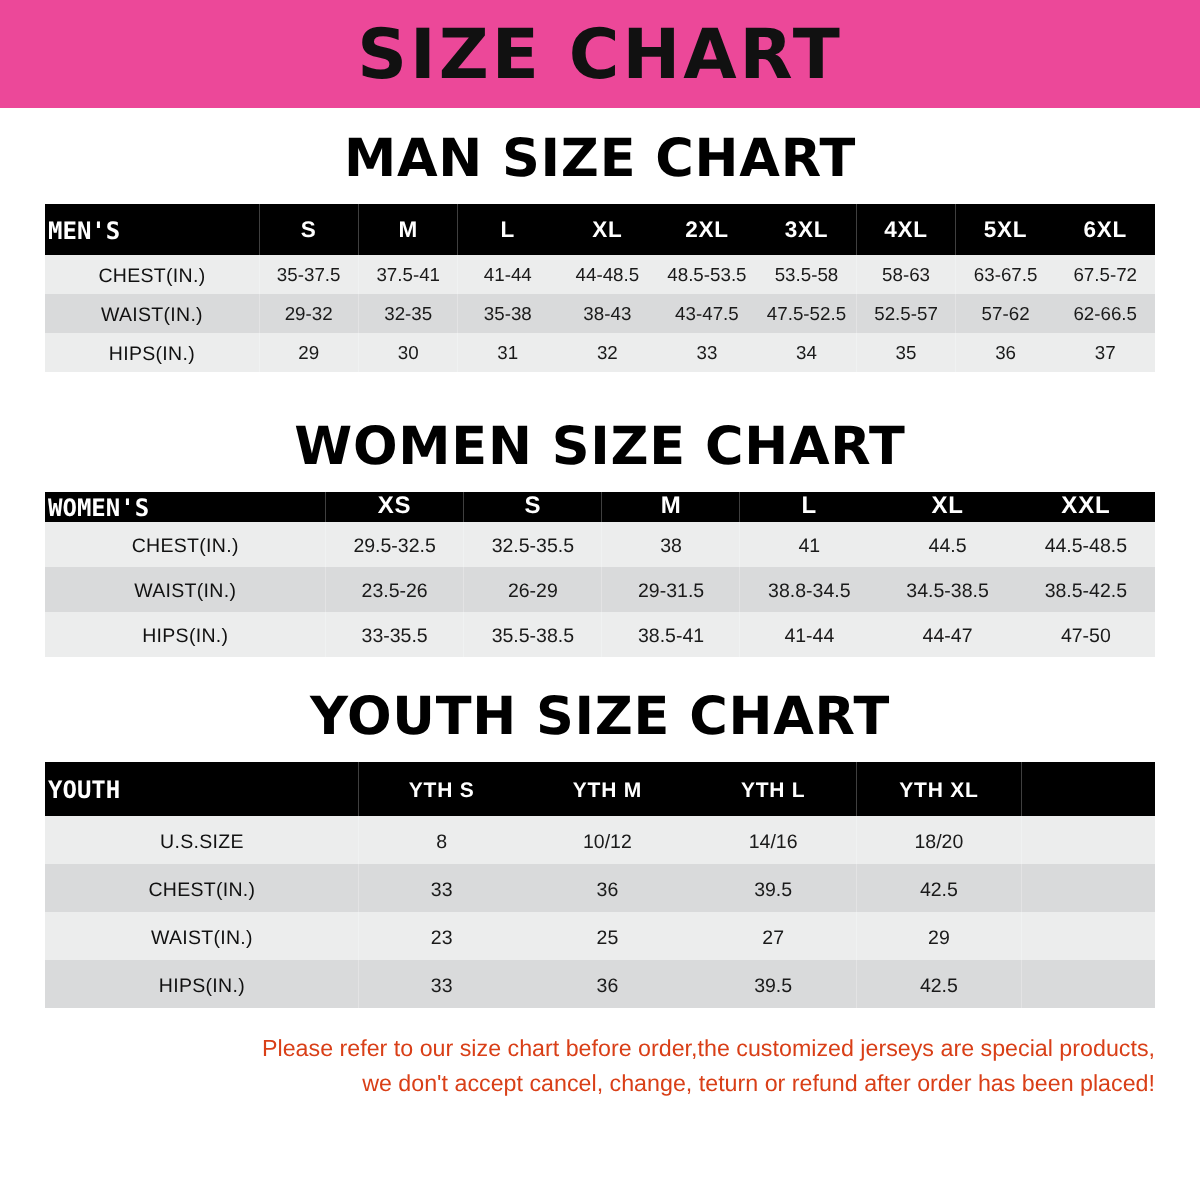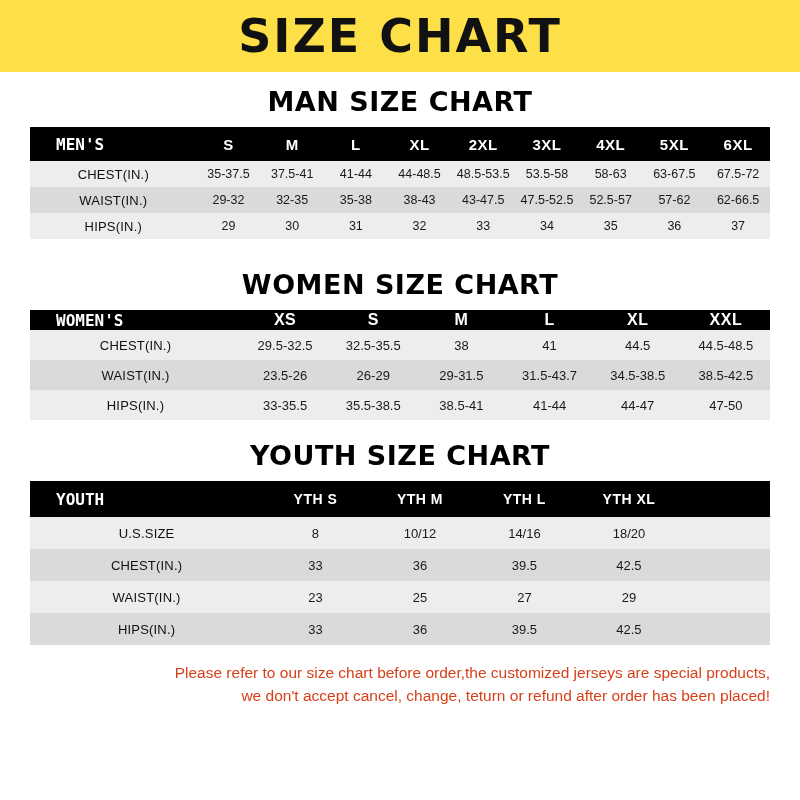--- a/index.html
+++ b/index.html
@@ -19,21 +19,21 @@
     height: 800px;
     box-sizing: border-box;
     display: flex;
     flex-direction: column;
     background: #ffffff;
   }
   
   .banner {
     position: relative;
     height: 72px;
-    background: #fde047;
+    background: #ec4899;
     display: flex;
     align-items: center;
     justify-content: center;
     flex: none;
   }
   .banner-title {
     font-family: "DejaVu Sans", sans-serif;
     font-weight: bold;
     font-size: 46px;
     letter-spacing: 2px;
@@ -47,21 +47,21 @@
     padding: 0 30px;
     box-sizing: border-box;
     display: flex;
     flex-direction: column;
   }
 
   .section-title {
     text-align: center;
     font-family: "DejaVu Sans", sans-serif;
     font-weight: bold;
-    font-size: 27px;
+    font-size: 35px;
     color: #000000;
     letter-spacing: 0.5px;
   }
   .t-man   { margin: 14px 0 10px; }
   .t-women { margin: 30px 0 10px; }
   .t-youth { margin: 20px 0 10px; }
 
   table.size-table {
     width: 100%;
     border-collapse: collapse;
@@ -82,21 +82,21 @@
     color: #ffffff;
     font-size: 15px;
     height: 34px;
     font-weight: bold;
     letter-spacing: 0.5px;
   }
   table.size-table thead th.corner {
     font-family: "DejaVu Sans Mono", monospace;
     font-size: 16px;
     text-align: left;
-    padding-left: 26px;
+    padding-left: 2px;
     letter-spacing: 0;
   }
   table.size-table tbody tr.light td { background: #eceded; }
   table.size-table tbody tr.dark  td { background: #d9dadb; }
   table.size-table tbody td.rowlabel {
     font-size: 13px;
     color: #111111;
     letter-spacing: 0.2px;
   }
 
@@ -206,21 +206,21 @@
           <td>38</td>
           <td>41</td>
           <td>44.5</td>
           <td>44.5-48.5</td>
         </tr>
         <tr class="dark">
           <td class="rowlabel">WAIST(IN.)</td>
           <td>23.5-26</td>
           <td>26-29</td>
           <td>29-31.5</td>
-          <td>31.5-43.7</td>
+          <td>38.8-34.5</td>
           <td>34.5-38.5</td>
           <td>38.5-42.5</td>
         </tr>
         <tr class="light">
           <td class="rowlabel">HIPS(IN.)</td>
           <td>33-35.5</td>
           <td>35.5-38.5</td>
           <td>38.5-41</td>
           <td>41-44</td>
           <td>44-47</td>

